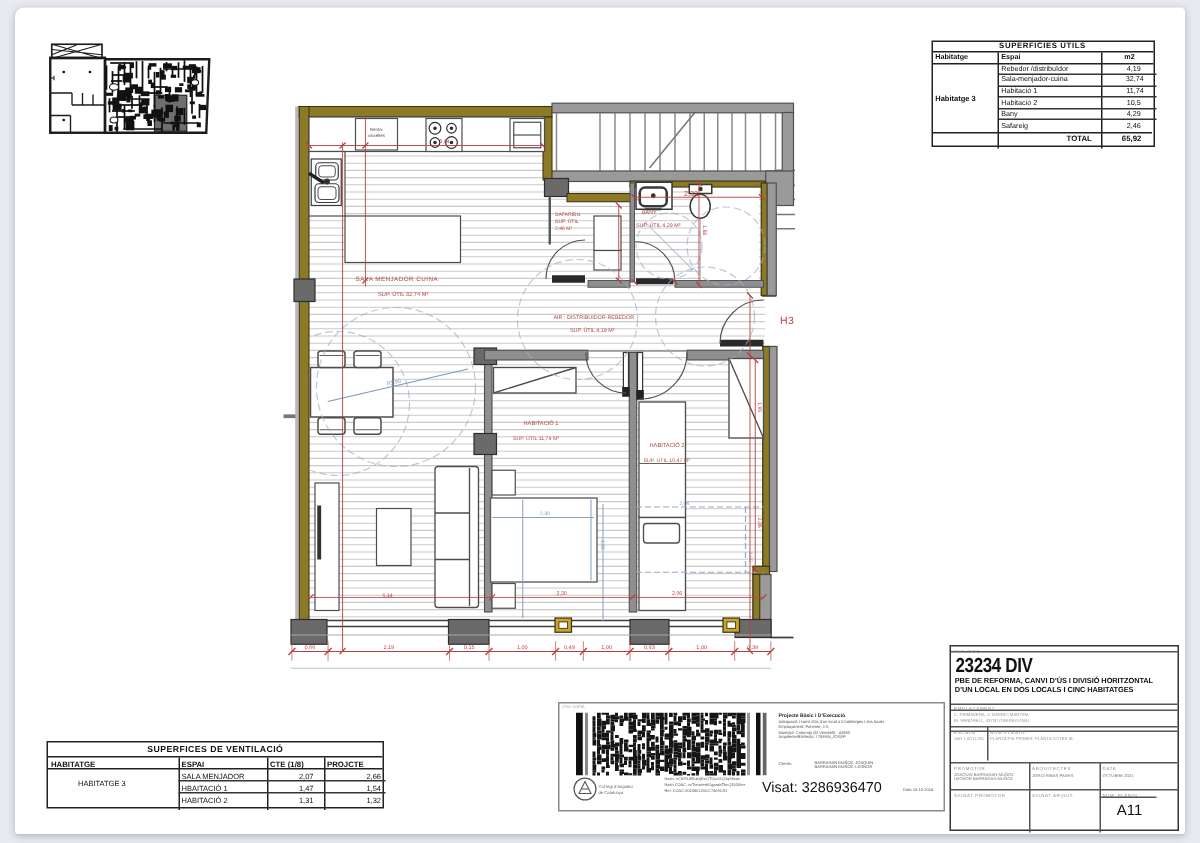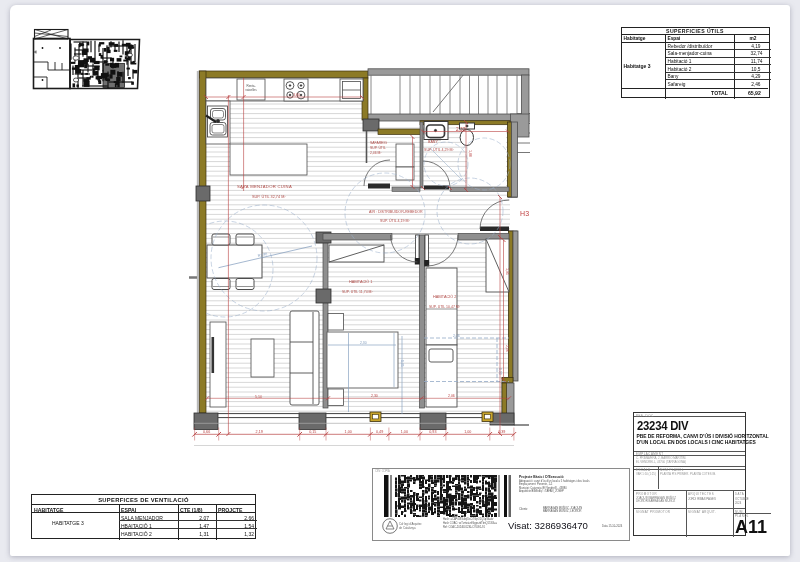--- a/index.html
+++ b/index.html
@@ -763,21 +763,21 @@
         <span style="position:absolute;right:3px;top:1.6px;">1,54</span>
       </div>
     <div style="height:8.1px;position:relative;">
         <span style="position:absolute;left:2px;top:1.6px;">HABITACIÓ 2</span>
         <span style="position:absolute;left:52px;top:1.6px;width:38px;text-align:right;">1,31</span>
         <span style="position:absolute;right:3px;top:1.6px;">1,32</span>
       </div>
   </div>
 </div>
 
-<div class="abs" style="left:633px;top:412px;width:113px;height:123.5px;border:1px solid #333;color:#111;">
+<div class="abs" style="left:633px;top:430px;width:153px;height:123.5px;border:1px solid #333;color:#111;">
 
   <div style="position:absolute;left:0;top:0;width:100%;height:4.3px;border-bottom:0.7px solid #555;">
       <span style="position:absolute;left:2px;top:0.6px;font-size:2.9px;color:#888;letter-spacing:0.5px;">REF. DOC.</span>
     </div>
 
   <div style="position:absolute;left:2.5px;top:4.5px;font-size:13.5px;font-weight:bold;letter-spacing:-0.3px;transform:scaleX(0.84);transform-origin:left top;">23234 DIV</div>
 
   <div style="position:absolute;left:2.5px;top:21px;width:135px;font-size:4.95px;font-weight:bold;line-height:6.3px;letter-spacing:-0.05px;">PBE DE REFORMA, CANVI D’ÚS I DIVISIÓ HORITZONTAL D’UN LOCAL EN DOS LOCALS I CINC HABITATGES</div>
 
   <div style="position:absolute;left:0;top:37.5px;width:100%;height:5px;border-top:0.7px solid #555;border-bottom:0.7px solid #555;">
@@ -806,21 +806,21 @@
   </div>
   <div style="position:absolute;left:52px;top:76.5px;width:0;height:47px;border-left:0.7px solid #555;"></div>
   <div style="position:absolute;left:99px;top:76.5px;width:0;height:47px;border-left:0.7px solid #555;"></div>
 
   <div style="position:absolute;left:0;top:94.6px;width:100%;height:28.9px;border-top:0.8px solid #555;">
     <span style="position:absolute;left:2px;top:1px;font-size:2.9px;color:#888;letter-spacing:0.4px;">SIGNAT PROMOTOR</span>
     <span style="position:absolute;left:54px;top:1px;font-size:2.9px;color:#888;letter-spacing:0.4px;">SIGNAT ARQUIT.</span>
     <span style="position:absolute;left:101px;top:1px;font-size:2.9px;color:#888;letter-spacing:0.4px;">NÚM. PLÀNOL</span>
     <div style="position:absolute;left:99px;top:4.9px;width:38px;height:0;border-top:0.7px solid #555;"></div>
 
-    <div style="position:absolute;left:101px;top:8px;width:36px;text-align:left;font-size:18px;font-weight:bold;">A11</div>
+    <div style="position:absolute;left:101px;top:8px;width:36px;text-align:center;font-size:10px;font-weight:normal;">A11</div>
   </div>
 </div>
 
 <div class="abs" style="left:372px;top:468px;width:258px;height:72.5px;border:0.9px solid #8a8a8a;color:#222;">
 
   <span style="position:absolute;left:2px;top:0.5px;font-size:2.6px;color:#999;">CSV: COPIA</span>
 
   <svg style="position:absolute;left:11px;top:5.5px;" width="129" height="42" viewBox="0 0 129 42">
     <rect x="0" y="0" width="129" height="42" fill="#fff"></rect>
     <rect x="0" y="0" width="4.5" height="42" fill="#111"></rect>

